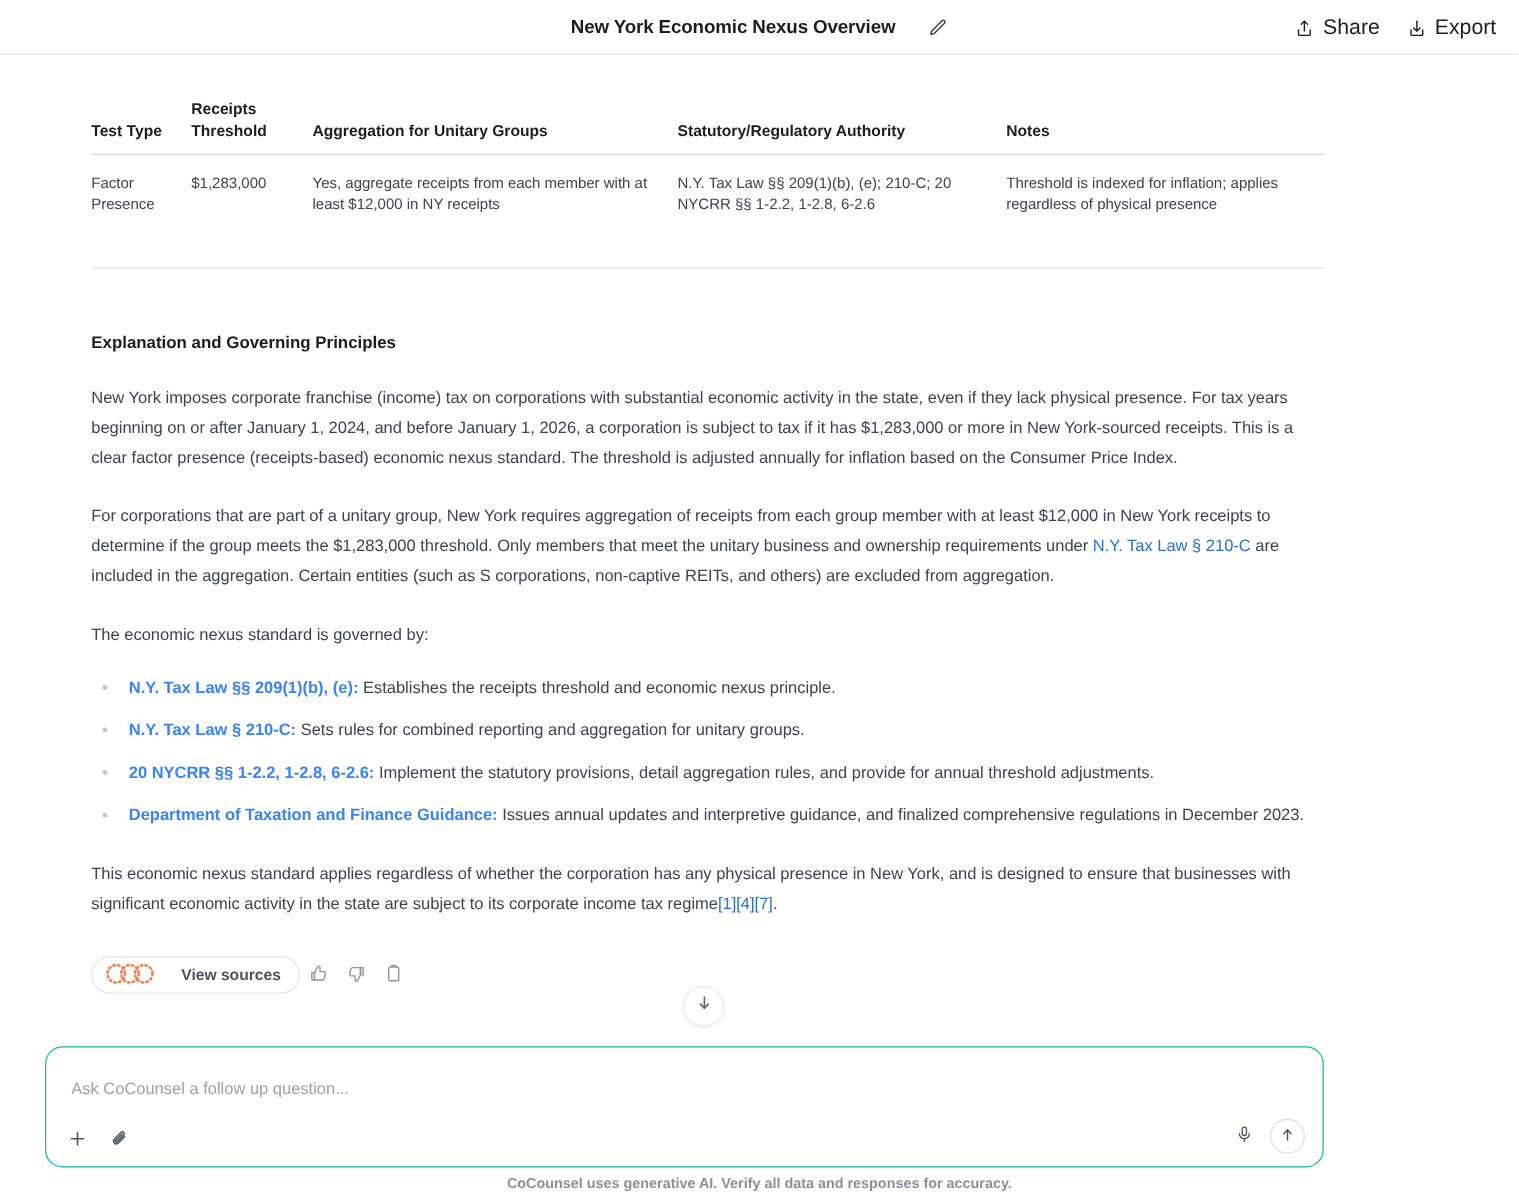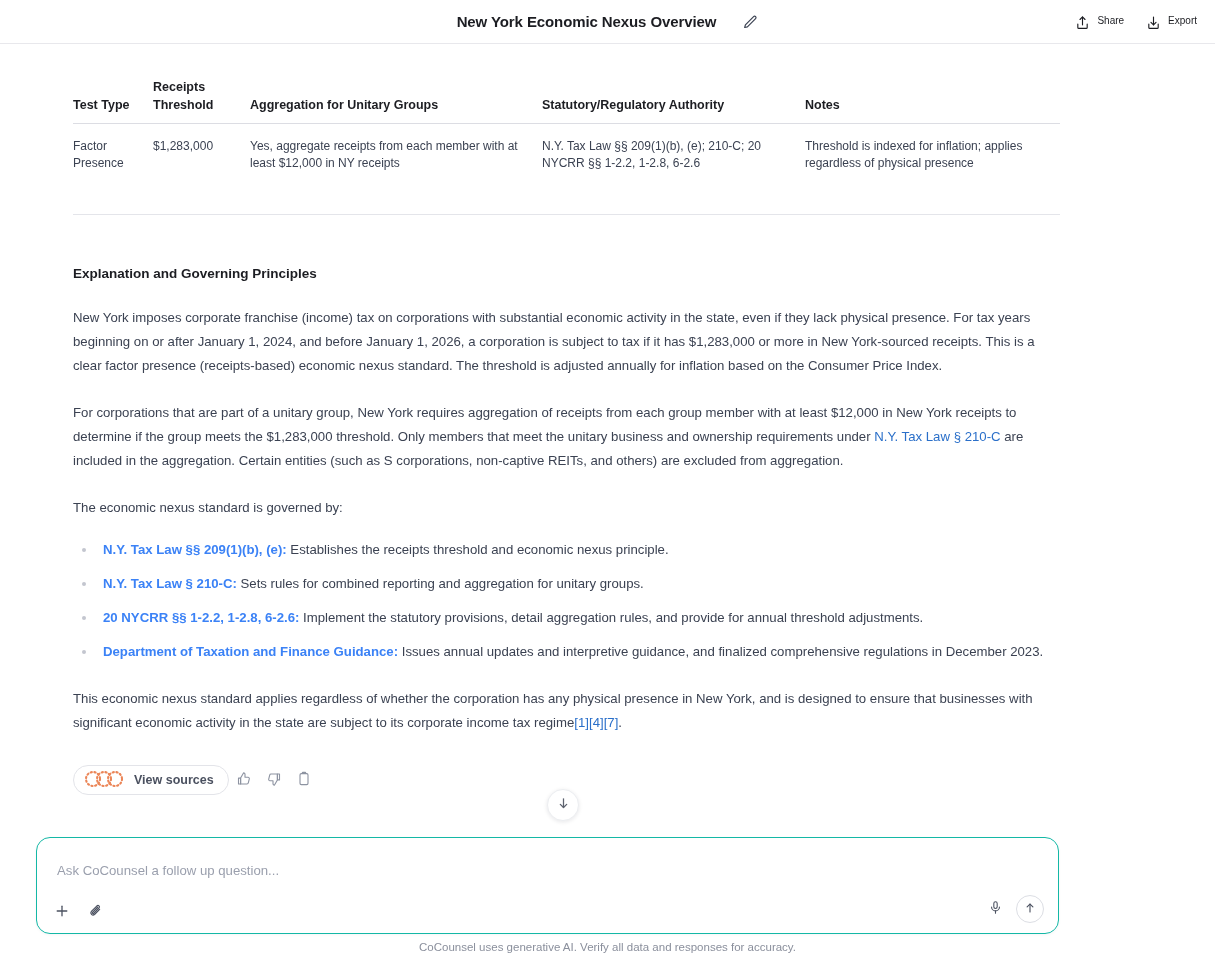--- a/index.html
+++ b/index.html
@@ -22,22 +22,22 @@
   .title-wrap { display: flex; align-items: center; gap: 26px; }
   .doc-title {
     font-size: 15px; font-weight: 700; color: #1c1d22; letter-spacing: -0.1px;
   }
   .pencil-icon { width: 16px; height: 16px; display: block; cursor: pointer; }
   .topbar-right {
     position: absolute; right: 18px; top: 0; height: 44px;
     display: flex; align-items: center; gap: 22px;
   }
   .tb-action {
-    display: flex; align-items: flex-start; gap: 7px;
-    font-size: 10px; color: #1c1d22; cursor: pointer; background:none;border:none;
+    display: flex; align-items: center; gap: 7px;
+    font-size: 17px; color: #1c1d22; cursor: pointer; background:none;border:none;
     font-family: "Liberation Sans", sans-serif; padding:0;
   }
   .tb-action svg { display:block; }
 
   
   .content {
     position: absolute; top: 44px; left: 0; width: 1215px; height: 918px;
     overflow: hidden;
   }
   .page {
@@ -109,21 +109,21 @@
     width: 4px; height: 4px; border-radius: 50%;
     background: #c3c6cf;
   }
   ul.gov li b { color: #3b82f6; font-weight: 700; }
 
   
   .action-row {
     display: flex; align-items: center; gap: 0px; margin-top: 30px;
   }
   .view-sources {
-    display: flex; align-items: center; gap: 9px;
+    display: flex; align-items: center; gap: 20px;
     height: 30px; padding: 0 14px 0 9px;
     border: 1px solid #e3e4e9; border-radius: 16px;
     background: #fff; cursor: pointer;
     font-size: 12.5px; font-weight: 600; color: #4b5160;
     font-family: "Liberation Sans", sans-serif;
   }
   .src-ring { display:block; }
   .icon-btn {
     width: 30px; height: 30px; display: flex; align-items: center; justify-content: center;
     background: none; border: none; cursor: pointer; padding: 0;
@@ -169,21 +169,21 @@
     display: flex; align-items: center; justify-content: center; cursor: pointer;
   }
   .plain-btn {
     background: none; border: none; padding: 0; cursor: pointer;
     display: flex; align-items: center; justify-content: center;
     width: 22px; height: 22px;
   }
 
   .footnote {
     position: absolute; left: 0; top: 941px; width: 1215px;
-    text-align: center; font-size: 11.5px; color: #8a8f9c;
+    text-align: center; font-size: 11.5px; color: #8a8f9c; font-weight: bold;
   }
 </style>
 </head>
 <body>
 
 <div class="topbar">
   <div class="title-wrap">
     <span class="doc-title">New York Economic Nexus Overview</span>
     <span class="pencil-icon">
       <svg width="16" height="16" viewBox="0 0 16 16" fill="none" stroke="#3b4252" stroke-width="1.2" stroke-linecap="round" stroke-linejoin="round">

